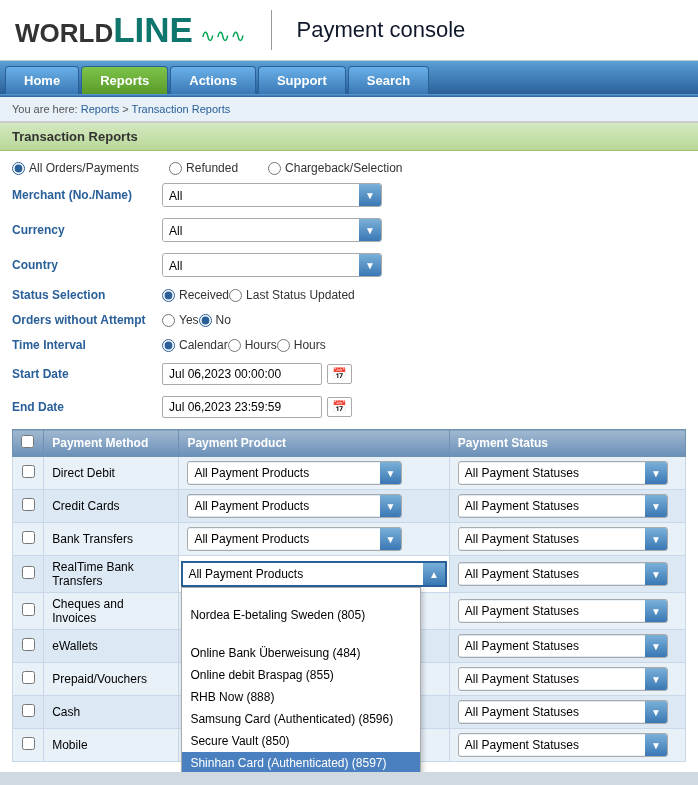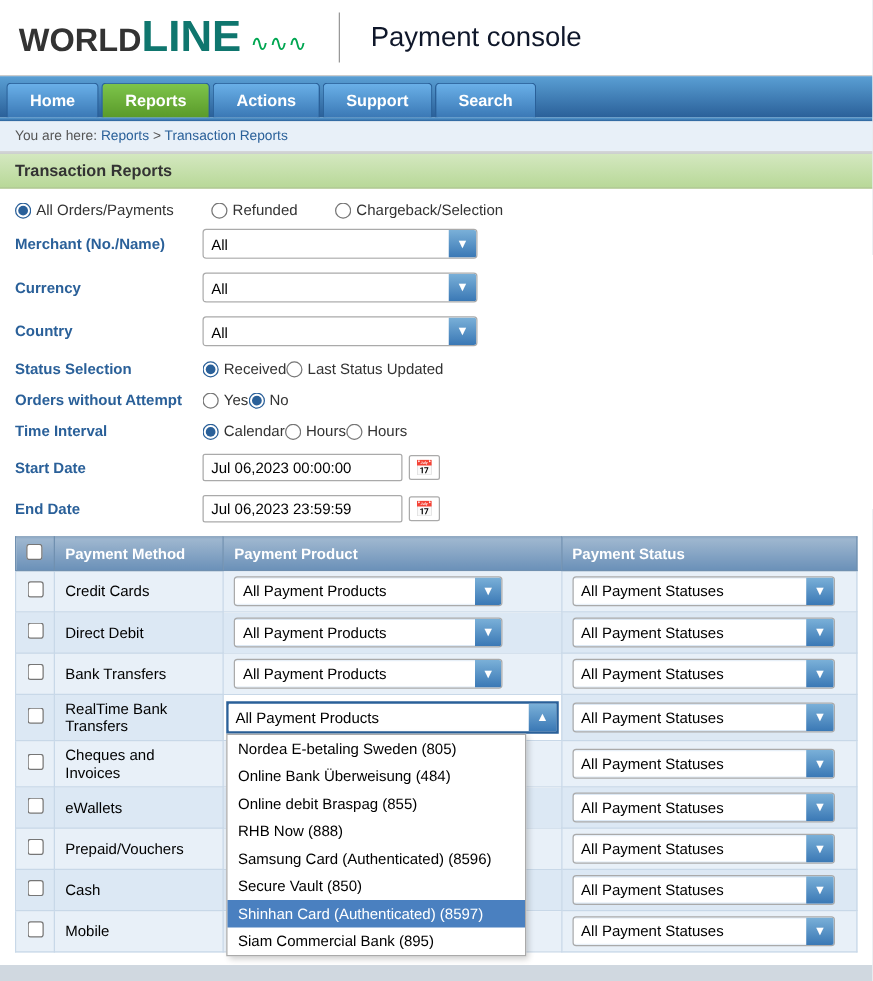--- a/index.html
+++ b/index.html
@@ -336,39 +336,39 @@
           <input type="checkbox" style="">
         </th>
         <th class="col-method">Payment Method</th>
         <th class="col-product">Payment Product</th>
         <th class="col-status">Payment Status</th>
       </tr>
     </thead>
     <tbody id="payment-table-body">
     <tr>
           <td style="text-align: center;"><input type="checkbox" style=""></td>
+          <td>Direct Debit</td>
+          <td style="padding: 4px 8px; position: relative;">
+            <div style="display: flex; align-items: center;">
+              <div style="display: flex; align-items: center; border: 1px solid rgb(170, 170, 170); border-radius: 3px; overflow: hidden; width: 215px;">
+                <div style="flex: 1 1 0%; padding: 3px 6px; font-size: 12px; background: white;">All Payment Products</div>
+                <button style="background: linear-gradient(rgb(122, 176, 216), rgb(58, 120, 181)); border: none; padding: 0px 6px; height: 22px; cursor: pointer; color: white; font-size: 10px;">▼</button>
+              </div>
+            </div>
+          </td>
+          <td>
+            <div style="display: flex; align-items: center; border: 1px solid rgb(170, 170, 170); border-radius: 3px; overflow: hidden; width: 210px;">
+              <div style="flex: 1 1 0%; padding: 3px 6px; font-size: 12px; background: white;">All Payment Statuses</div>
+              <button style="background: linear-gradient(rgb(122, 176, 216), rgb(58, 120, 181)); border: none; padding: 0px 6px; height: 22px; cursor: pointer; color: white; font-size: 10px;">▼</button>
+            </div>
+          </td>
+        </tr>
+        <tr>
+          <td style="text-align: center;"><input type="checkbox" style=""></td>
           <td>Credit Cards</td>
-          <td style="padding: 4px 8px; position: relative;">
-            <div style="display: flex; align-items: center;">
-              <div style="display: flex; align-items: center; border: 1px solid rgb(170, 170, 170); border-radius: 3px; overflow: hidden; width: 215px;">
-                <div style="flex: 1 1 0%; padding: 3px 6px; font-size: 12px; background: white;">All Payment Products</div>
-                <button style="background: linear-gradient(rgb(122, 176, 216), rgb(58, 120, 181)); border: none; padding: 0px 6px; height: 22px; cursor: pointer; color: white; font-size: 10px;">▼</button>
-              </div>
-            </div>
-          </td>
-          <td>
-            <div style="display: flex; align-items: center; border: 1px solid rgb(170, 170, 170); border-radius: 3px; overflow: hidden; width: 210px;">
-              <div style="flex: 1 1 0%; padding: 3px 6px; font-size: 12px; background: white;">All Payment Statuses</div>
-              <button style="background: linear-gradient(rgb(122, 176, 216), rgb(58, 120, 181)); border: none; padding: 0px 6px; height: 22px; cursor: pointer; color: white; font-size: 10px;">▼</button>
-            </div>
-          </td>
-        </tr>
-        <tr>
-          <td style="text-align: center;"><input type="checkbox" style=""></td>
-          <td>Direct Debit</td>
           <td style="padding: 4px 8px; position: relative;">
             <div style="display: flex; align-items: center;">
               <div style="display: flex; align-items: center; border: 1px solid rgb(170, 170, 170); border-radius: 3px; overflow: hidden; width: 215px;">
                 <div style="flex: 1 1 0%; padding: 3px 6px; font-size: 12px; background: white;">All Payment Products</div>
                 <button style="background: linear-gradient(rgb(122, 176, 216), rgb(58, 120, 181)); border: none; padding: 0px 6px; height: 22px; cursor: pointer; color: white; font-size: 10px;">▼</button>
               </div>
             </div>
           </td>
           <td>
             <div style="display: flex; align-items: center; border: 1px solid rgb(170, 170, 170); border-radius: 3px; overflow: hidden; width: 210px;">
@@ -398,21 +398,21 @@
         <tr>
           <td style="text-align: center;"><input type="checkbox" style=""></td>
           <td>RealTime Bank Transfers</td>
           <td style="padding: 0px; position: relative; background: white;">
             <div style="width: 100%; position: relative;">
               <div style="display: flex; align-items: center; border: 2px solid rgb(42, 96, 153); background: white; margin: 2px;">
                 <input type="text" value="All Payment Products" style="flex: 1 1 0%; border: none; outline: none; padding: 3px 5px; font-size: 12px;">
                 <button style="background: linear-gradient(rgb(122, 176, 216), rgb(58, 120, 181)); border: none; padding: 0px 6px; height: 22px; cursor: pointer; color: white; font-size: 10px;">▲</button>
               </div>
               <div style="position: absolute; top: 26px; left: 2px; width: 240px; background: white; border: 1px solid rgb(170, 170, 170); z-index: 100; box-shadow: rgba(0, 0, 0, 0.2) 2px 2px 5px;">
-                <div style="padding: 4px 8px; font-size: 12px; cursor: pointer;">Nordea E-betaling Sweden (805)</div>
+                <div style="padding: 20px 8px; font-size: 12px; cursor: pointer;">Nordea E-betaling Sweden (805)</div>
                 <div style="padding: 4px 8px; font-size: 12px; cursor: pointer;">Online Bank Überweisung (484)</div>
                 <div style="padding: 4px 8px; font-size: 12px; cursor: pointer;">Online debit Braspag (855)</div>
                 <div style="padding: 4px 8px; font-size: 12px; cursor: pointer;">RHB Now (888)</div>
                 <div style="padding: 4px 8px; font-size: 12px; cursor: pointer;">Samsung Card (Authenticated) (8596)</div>
                 <div style="padding: 4px 8px; font-size: 12px; cursor: pointer;">Secure Vault (850)</div>
                 <div style="padding: 4px 8px; font-size: 12px; cursor: pointer; background: rgb(74, 128, 192); color: white;">Shinhan Card (Authenticated) (8597)</div>
                 <div style="padding: 4px 8px; font-size: 12px; cursor: pointer;">Siam Commercial Bank (895)</div>
               </div>
             </div>
           </td>

